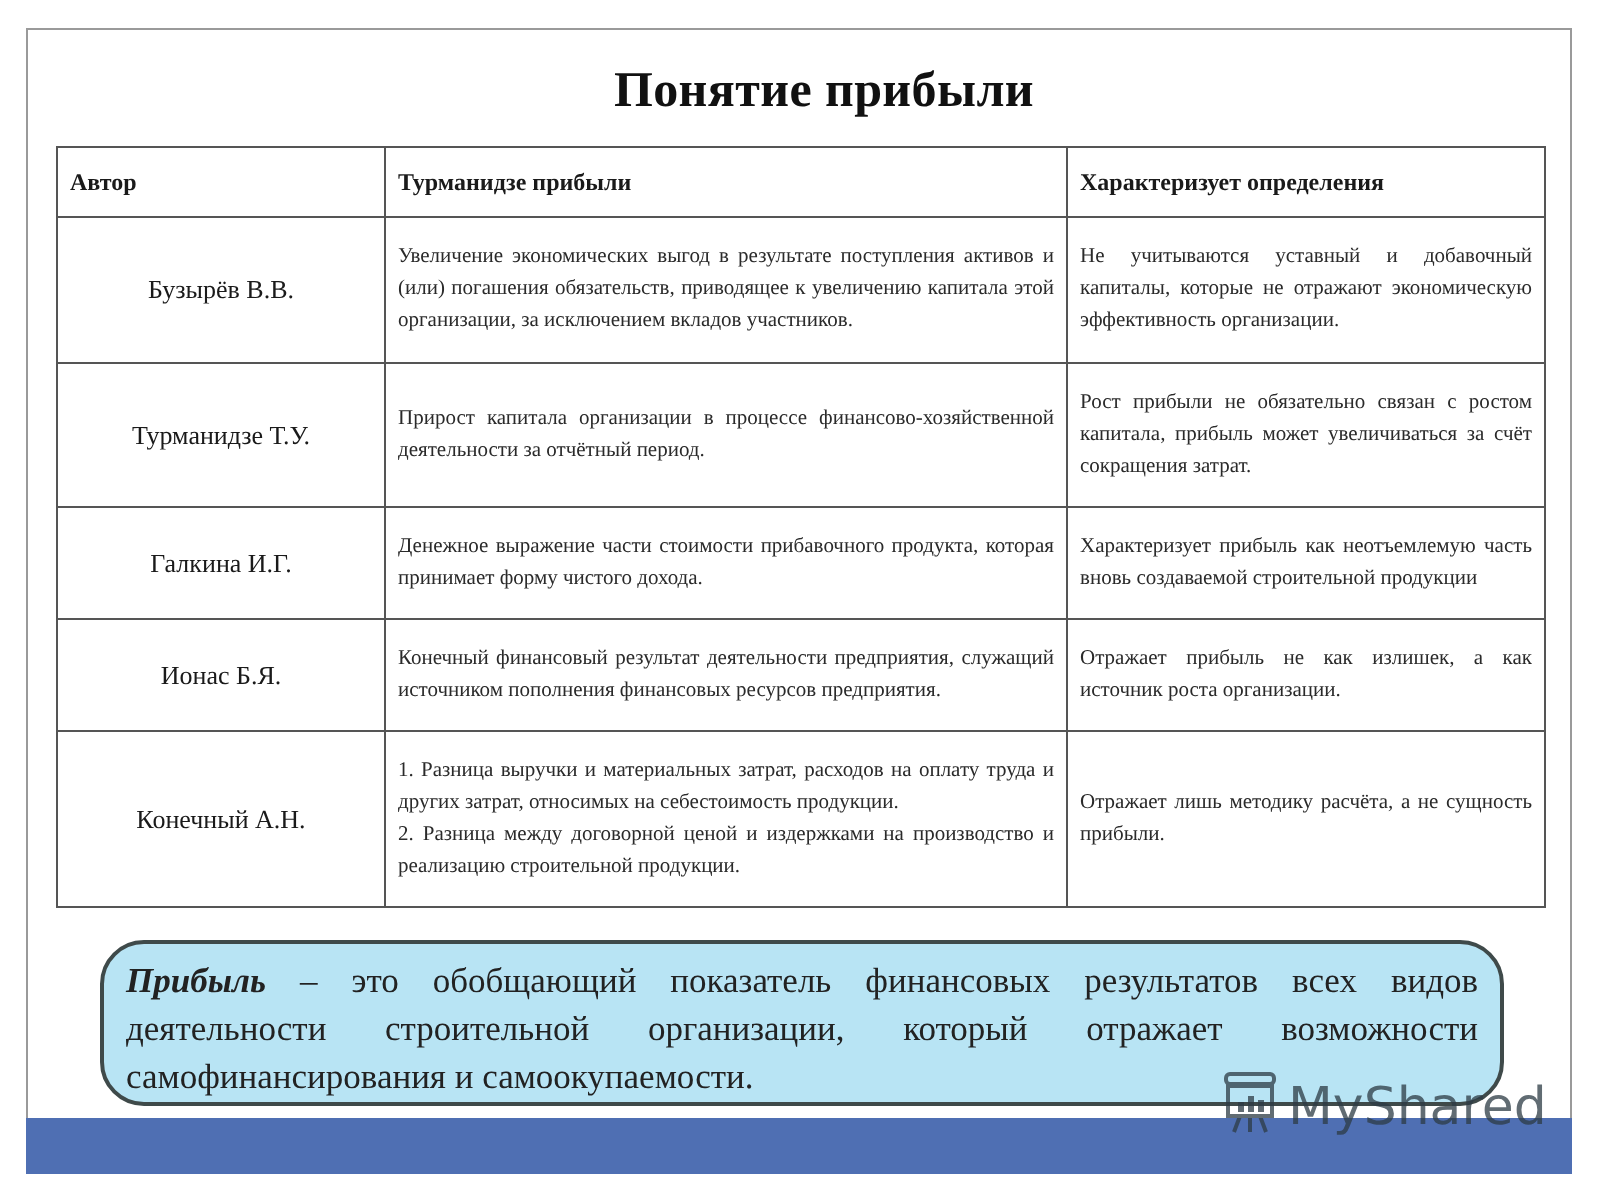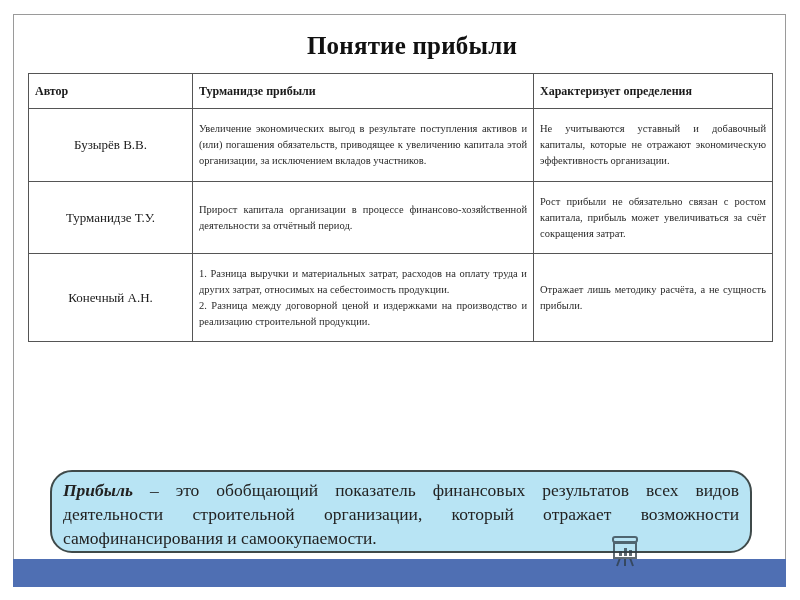--- a/index.html
+++ b/index.html
@@ -72,20 +72,30 @@
     <tr style="height:73px">
       <td class="author">Бузырёв В.В.</td>
       <td class="def">Увеличение экономических выгод в результате поступления активов и (или) погашения обязательств, приводящее к увеличению капитала этой организации, за исключением вкладов участников.</td>
       <td class="char">Не учитываются уставный и добавочный капиталы, которые не отражают экономическую эффективность организации.</td>
     </tr>
     <tr style="height:72px">
       <td class="author">Турманидзе Т.У.</td>
       <td class="def">Прирост капитала организации в процессе финансово-хозяйственной деятельности за отчётный период.</td>
       <td class="char">Рост прибыли не обязательно связан с ростом капитала, прибыль может увеличиваться за счёт сокращения затрат.</td>
     </tr>
+    <tr style="height:56px">
+      <td class="author">Галкина И.Г.</td>
+      <td class="def">Денежное выражение части стоимости прибавочного продукта, которая принимает форму чистого дохода.</td>
+      <td class="char">Характеризует прибыль как неотъемлемую часть вновь создаваемой строительной продукции</td>
+    </tr>
+    <tr style="height:56px">
+      <td class="author">Ионас Б.Я.</td>
+      <td class="def">Конечный финансовый результат деятельности предприятия, служащий источником пополнения финансовых ресурсов предприятия.</td>
+      <td class="char">Отражает прибыль не как излишек, а как источник роста организации.</td>
+    </tr>
     <tr style="height:88px">
       <td class="author">Конечный А.Н.</td>
       <td class="def">
         <div>1. Разница выручки и материальных затрат, расходов на оплату труда и других затрат, относимых на себестоимость продукции.</div>
         <div>2. Разница между договорной ценой и издержками на производство и реализацию строительной продукции.</div>
       </td>
       <td class="char">Отражает лишь методику расчёта, а не сущность прибыли.</td>
     </tr>
   </tbody>
 </table>
@@ -102,13 +112,14 @@
       <rect x="3" y="3" width="24" height="5" rx="2" fill="none" stroke="#2d3b45" stroke-width="2"></rect>
       <rect x="4" y="9" width="22" height="15" fill="none" stroke="#2d3b45" stroke-width="2"></rect>
       <rect x="9" y="17" width="3" height="5" fill="#2d3b45"></rect>
       <rect x="14" y="14" width="3" height="8" fill="#2d3b45"></rect>
       <rect x="19" y="16" width="3" height="6" fill="#2d3b45"></rect>
       <line x1="10" y1="24" x2="7" y2="32" stroke="#2d3b45" stroke-width="2"></line>
       <line x1="20" y1="24" x2="23" y2="32" stroke="#2d3b45" stroke-width="2"></line>
       <line x1="15" y1="24" x2="15" y2="32" stroke="#2d3b45" stroke-width="2"></line>
     </svg>
   </span>
+  <span>MyShared</span>
 </div>
 
 </body></html>

